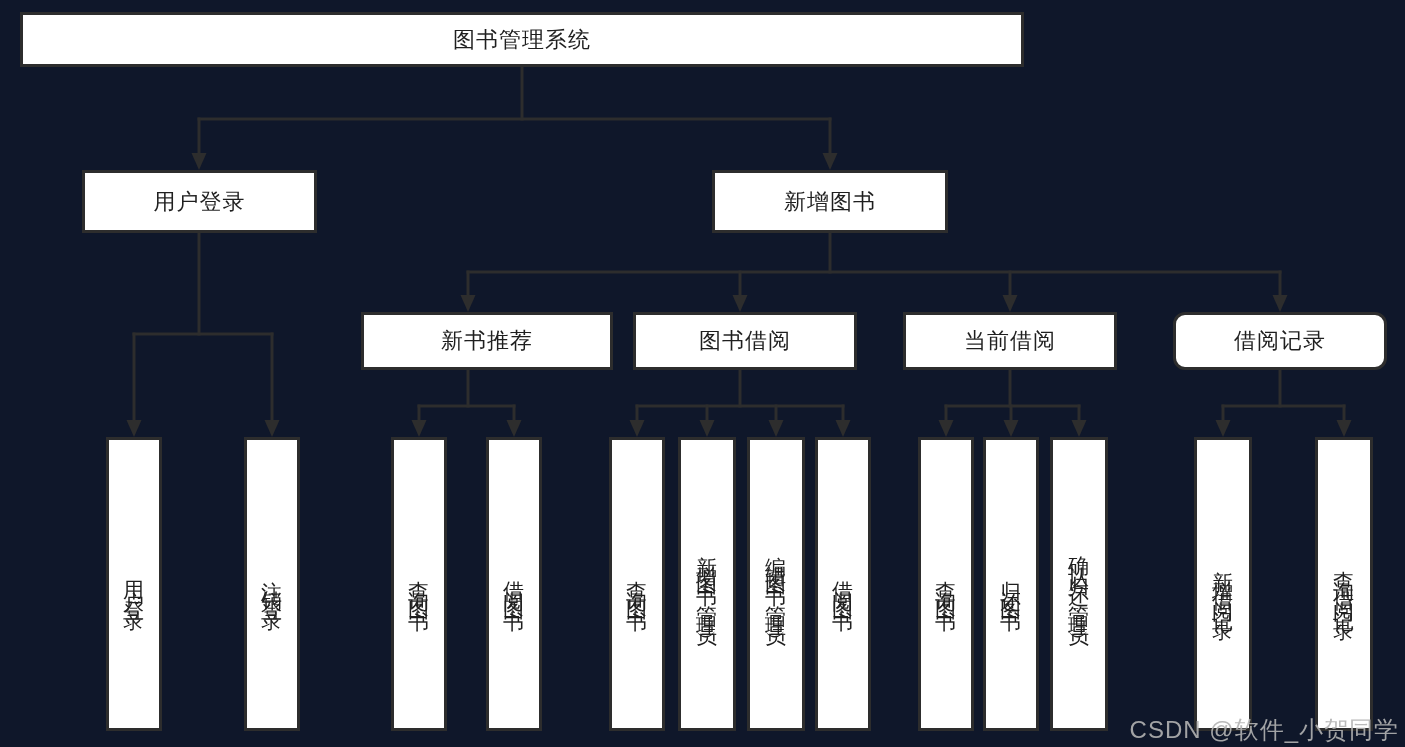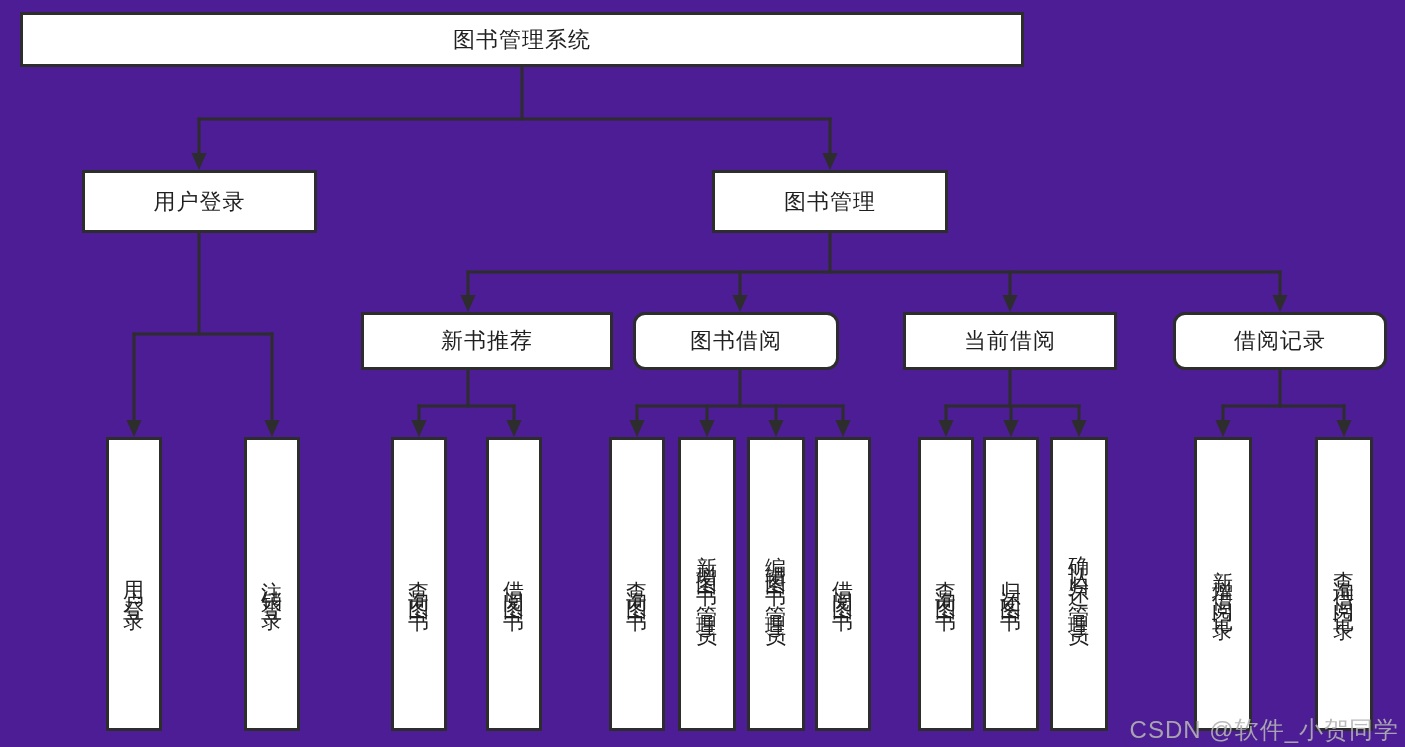--- a/index.html
+++ b/index.html
@@ -1,20 +1,20 @@
 <!DOCTYPE html>
 <html><head>
 <meta charset="utf-8">
 <style>
   html, body { margin: 0; padding: 0; background: #ffffff; }
   #canvas {
     position: relative;
     width: 1405px;
     height: 747px;
-    background: #4c1d95;
+    background: #0f172a;
     font-family: "Liberation Sans", "DejaVu Sans", sans-serif;
     color: #1a1a1a;
     overflow: hidden;
   }
   #connectors {
     position: absolute;
     left: 0; top: 0;
     width: 1405px; height: 747px;
     z-index: 1;
   }
@@ -110,24 +110,24 @@
       <polygon points="1079,437 1071.5,420 1086.5,420" fill="#2d2d2d"></polygon>
       <line x1="1223" y1="406" x2="1223" y2="425" stroke="#2d2d2d" stroke-width="3" stroke-linecap="square"></line>
       <polygon points="1223,437 1215.5,420 1230.5,420" fill="#2d2d2d"></polygon>
       <line x1="1344" y1="406" x2="1344" y2="425" stroke="#2d2d2d" stroke-width="3" stroke-linecap="square"></line>
       <polygon points="1344,437 1336.5,420 1351.5,420" fill="#2d2d2d"></polygon>
     </svg>
 
   <div class="node hbox" style="left:20px; top:12px; width:1004px; height:55px;">图书管理系统</div>
 
   <div class="node hbox" style="left:82px; top:170px; width:235px; height:63px;">用户登录</div>
-  <div class="node hbox" style="left:712px; top:170px; width:236px; height:63px;">图书管理</div>
+  <div class="node hbox" style="left:712px; top:170px; width:236px; height:63px;">新增图书</div>
 
   <div class="node hbox" style="left:361px; top:312px; width:252px; height:58px;">新书推荐</div>
-  <div class="node hbox" style="left:633px; top:312px; width:206px; height:58px;border-radius:12px;">图书借阅</div>
+  <div class="node hbox" style="left:633px; top:312px; width:224px; height:58px;">图书借阅</div>
   <div class="node hbox" style="left:903px; top:312px; width:214px; height:58px;">当前借阅</div>
   <div class="node hbox" style="left:1173px; top:312px; width:214px; height:58px;border-radius:12px;">借阅记录</div>
 
   <div class="node vbox" style="left:106px; width:56px;">用户登录</div>
   <div class="node vbox" style="left:244px; width:56px;">注销登录</div>
 
   <div class="node vbox" style="left:391px; width:56px;">查询图书</div>
   <div class="node vbox" style="left:486px; width:56px;">借阅图书</div>
 
   <div class="node vbox" style="left:609px; width:56px;">查询图书</div>

